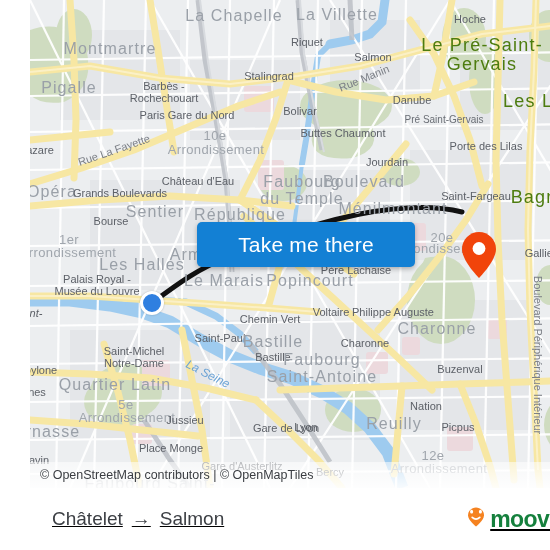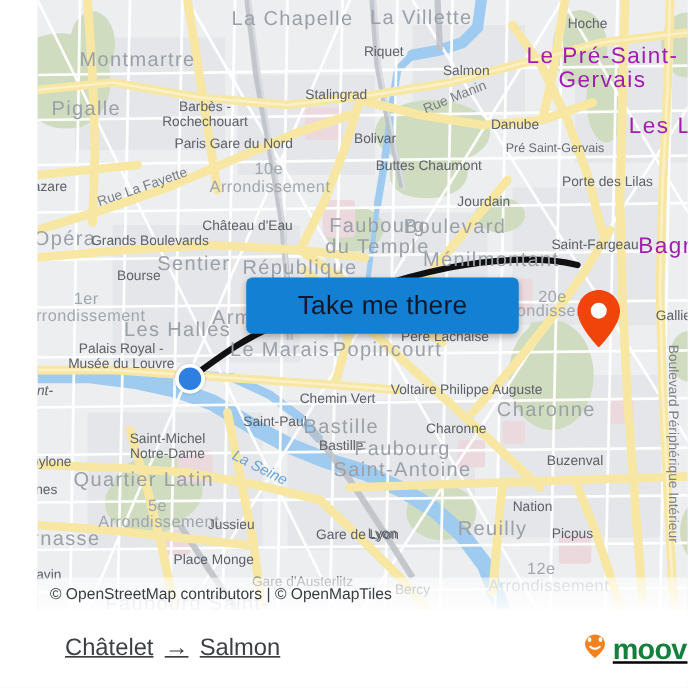--- a/index.html
+++ b/index.html
@@ -22,21 +22,21 @@
 
   
   .lbl {
     position: absolute;
     white-space: nowrap;
     pointer-events: none;
     transform: translate(-50%, -50%);
     font-family: "Liberation Sans", sans-serif;
   }
   .lbl.place-big  { color: #9aa0a8; font-size: 16px; letter-spacing: 1.1px; }
-  .lbl.place-xl   { color: #a21caf; font-size: 18px; letter-spacing: 1.2px; }
+  .lbl.place-xl   { color: #4d7c0f; font-size: 18px; letter-spacing: 1.2px; }
   .lbl.poi        { color: #5d6168; font-size: 11px; }
   .lbl.poi-sm     { color: #6a6e75; font-size: 10px; }
   .lbl.road       { color: #7b7f86; font-size: 11px; }
   .lbl.water      { color: #6ba3d6; font-size: 12px; font-style: italic; }
   .lbl.arr        { color: #a0a6ad; font-size: 13px; letter-spacing: .4px; }
   .lbl.two-line   { text-align: center; line-height: 1.08; white-space: pre; }
 
   
   .origin-dot {
     position: absolute;
@@ -50,21 +50,21 @@
   .dest-pin { position: absolute; transform: translate(-50%, -100%); }
 
   
   .cta {
     position: absolute;
     left: 167px; top: 222px;
     width: 218px; height: 45px;
     background: #1380d4;
     border-radius: 5px;
     border: none;
-    color: #0f172a;
+    color: #ffffff;
     font-size: 21px;
     font-family: "Liberation Sans", sans-serif;
     letter-spacing: .2px;
     cursor: pointer;
     box-shadow: 0 2px 5px rgba(0,0,0,.28);
     display: flex; align-items: center; justify-content: center;
   }
 
   
   .attrib {

